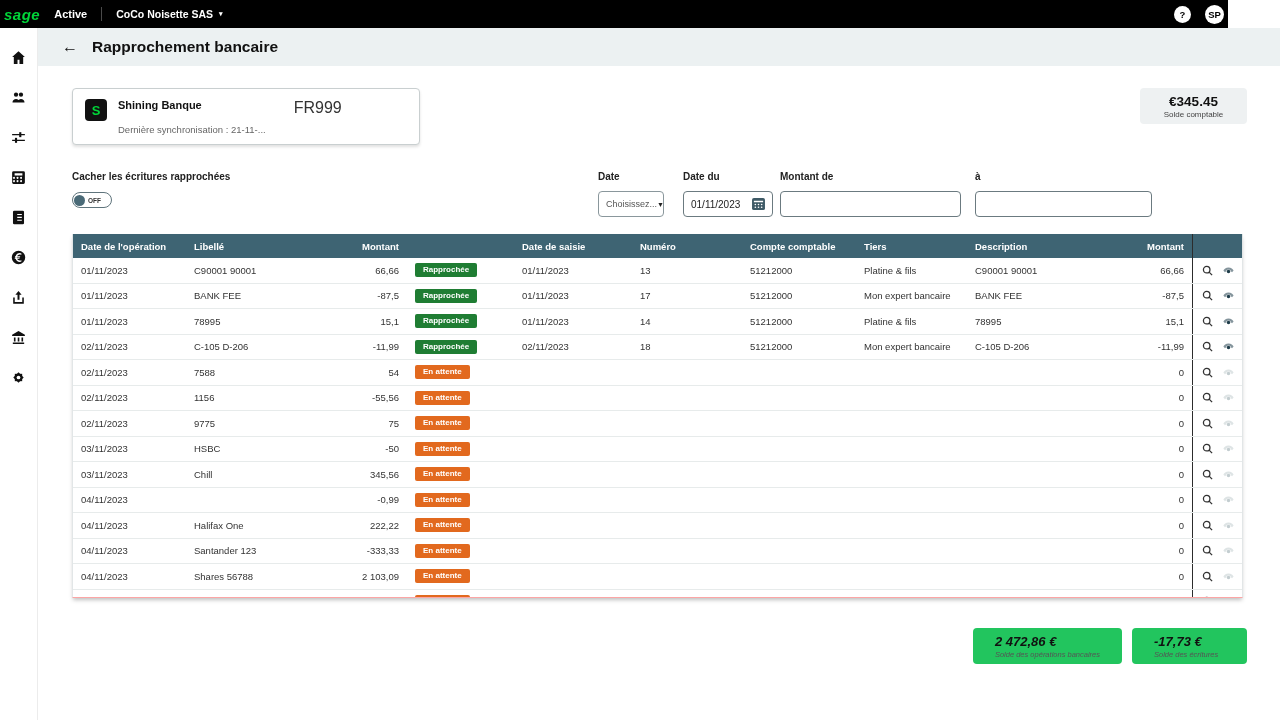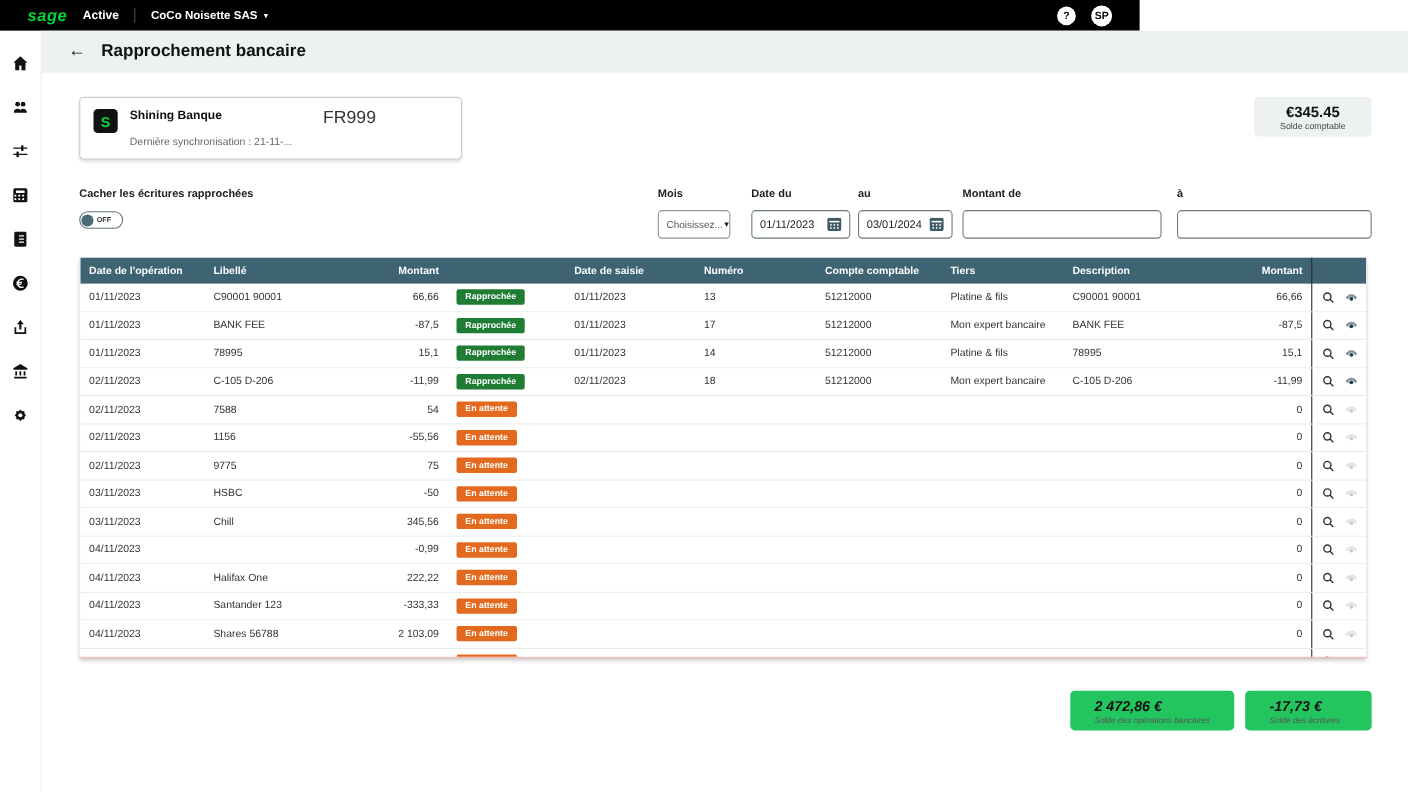--- a/index.html
+++ b/index.html
@@ -1,20 +1,20 @@
 <!DOCTYPE html>
 <html><head>
 <meta charset="utf-8">
 <style>
   * { box-sizing: border-box; margin: 0; padding: 0; }
   html,body { width:1280px; height:720px; overflow:hidden; }
   body { font-family:"Liberation Sans", sans-serif; background:#fff; color:#222; position:relative; }
 
   
-  .topbar { position:absolute; left:0; top:0; width:1036px; height:28px; background:#000; display:flex; align-items:center; padding:0 25px; }
+  .topbar { position:absolute; left:0; top:0; width:1228px; height:28px; background:#000; display:flex; align-items:center; padding:0 4px; }
   .sage-logo { color:#00D639; font-size:15px; font-weight:bold; letter-spacing:.5px; margin-right:14px; font-style:italic; }
   .env-label { color:#fff; font-size:11px; font-weight:bold; margin-right:14px; }
   .topbar-sep { width:1px; height:14px; background:#4a4a4a; margin-right:14px; }
   .company { color:#fff; font-size:10.5px; font-weight:bold; display:flex; align-items:center; gap:6px; cursor:pointer; }
   .company .caret { font-size:7px; }
   .topbar-right { margin-left:auto; display:flex; align-items:center; gap:14px; }
   .circle-btn { width:17px; height:17px; border-radius:50%; background:#fff; color:#000; font-size:9.5px; font-weight:bold; display:flex; align-items:center; justify-content:center; cursor:pointer; }
   .avatar { width:19px; height:19px; }
 
   
@@ -186,21 +186,21 @@
     <div class="filters">
       <div class="hide-block">
         <div class="f-label">Cacher les écritures rapprochées</div>
         <div class="toggle">
           <span class="toggle-knob"></span>
           <span class="toggle-text">OFF</span>
         </div>
       </div>
 
       <div class="f-field" style="width:66px; margin-right:19px;">
-        <span class="f-label">Mois</span>
+        <span class="f-label">Date</span>
         <div class="f-select">
           <span>Choisissez...</span>
           <span class="caret">▼</span>
         </div>
       </div>
 
       <div class="f-field" style="width:90px; margin-right:7px;">
         <span class="f-label">Date du</span>
         <div class="f-input date-input">
           <span>01/11/2023</span>
@@ -212,38 +212,20 @@
                 <circle cx="7" cy="7" r=".9" fill="#fff"></circle>
                 <circle cx="10.4" cy="7" r=".9" fill="#fff"></circle>
                 <circle cx="3.6" cy="10" r=".9" fill="#fff"></circle>
                 <circle cx="7" cy="10" r=".9" fill="#fff"></circle>
                 <circle cx="10.4" cy="10" r=".9" fill="#fff"></circle>
               </svg>
           </span>
         </div>
       </div>
 
-      <div class="f-field" style="width:86px; margin-right:9px;">
-        <span class="f-label">au</span>
-        <div class="f-input date-input">
-          <span>03/01/2024</span>
-          <span class="cal-icon">
-            <svg viewBox="0 0 14 13">
-                <rect width="14" height="13" rx="2" fill="#3e5a66"></rect>
-                <rect x="2" y="3" width="10" height="1.6" fill="#fff"></rect>
-                <circle cx="3.6" cy="7" r=".9" fill="#fff"></circle>
-                <circle cx="7" cy="7" r=".9" fill="#fff"></circle>
-                <circle cx="10.4" cy="7" r=".9" fill="#fff"></circle>
-                <circle cx="3.6" cy="10" r=".9" fill="#fff"></circle>
-                <circle cx="7" cy="10" r=".9" fill="#fff"></circle>
-                <circle cx="10.4" cy="10" r=".9" fill="#fff"></circle>
-              </svg>
-          </span>
-        </div>
-      </div>
 
       <div class="f-field" style="width:181px; margin-right:14px;">
         <span class="f-label">Montant de</span>
         <div class="f-input">
           <input value="" style="">
         </div>
       </div>
 
       <div class="f-field" style="width:177px;">
         <span class="f-label">à</span>

